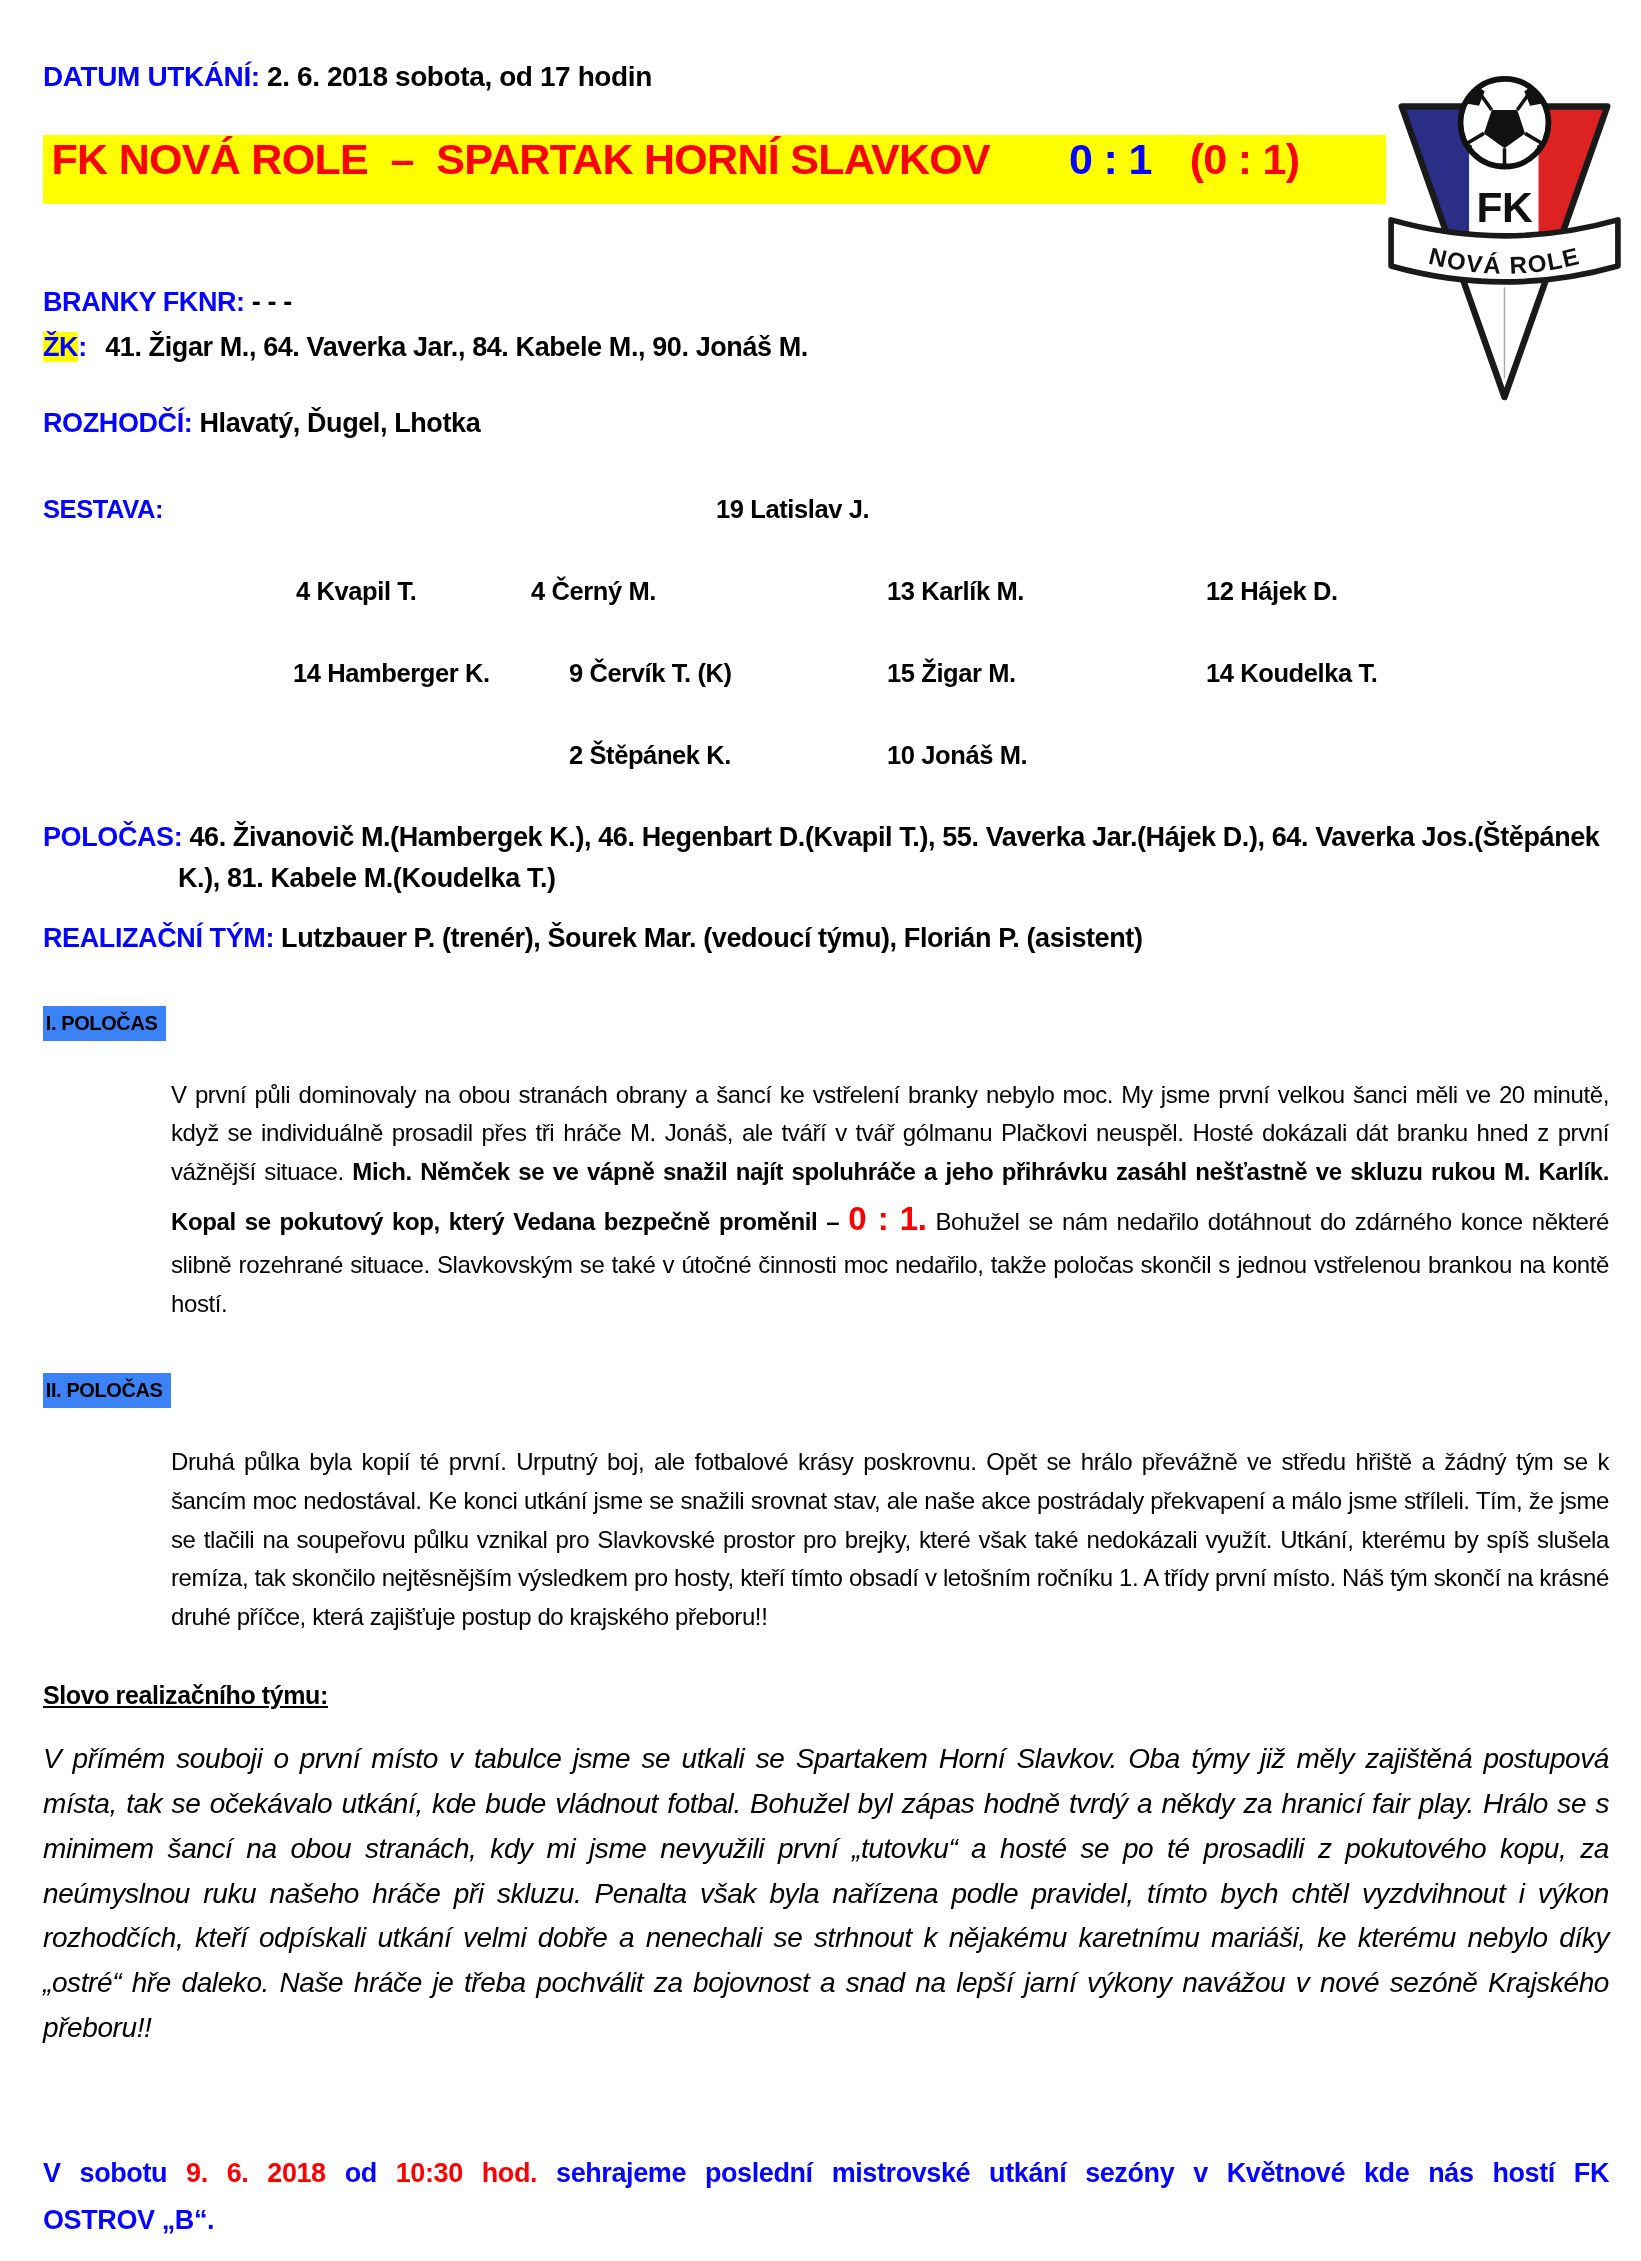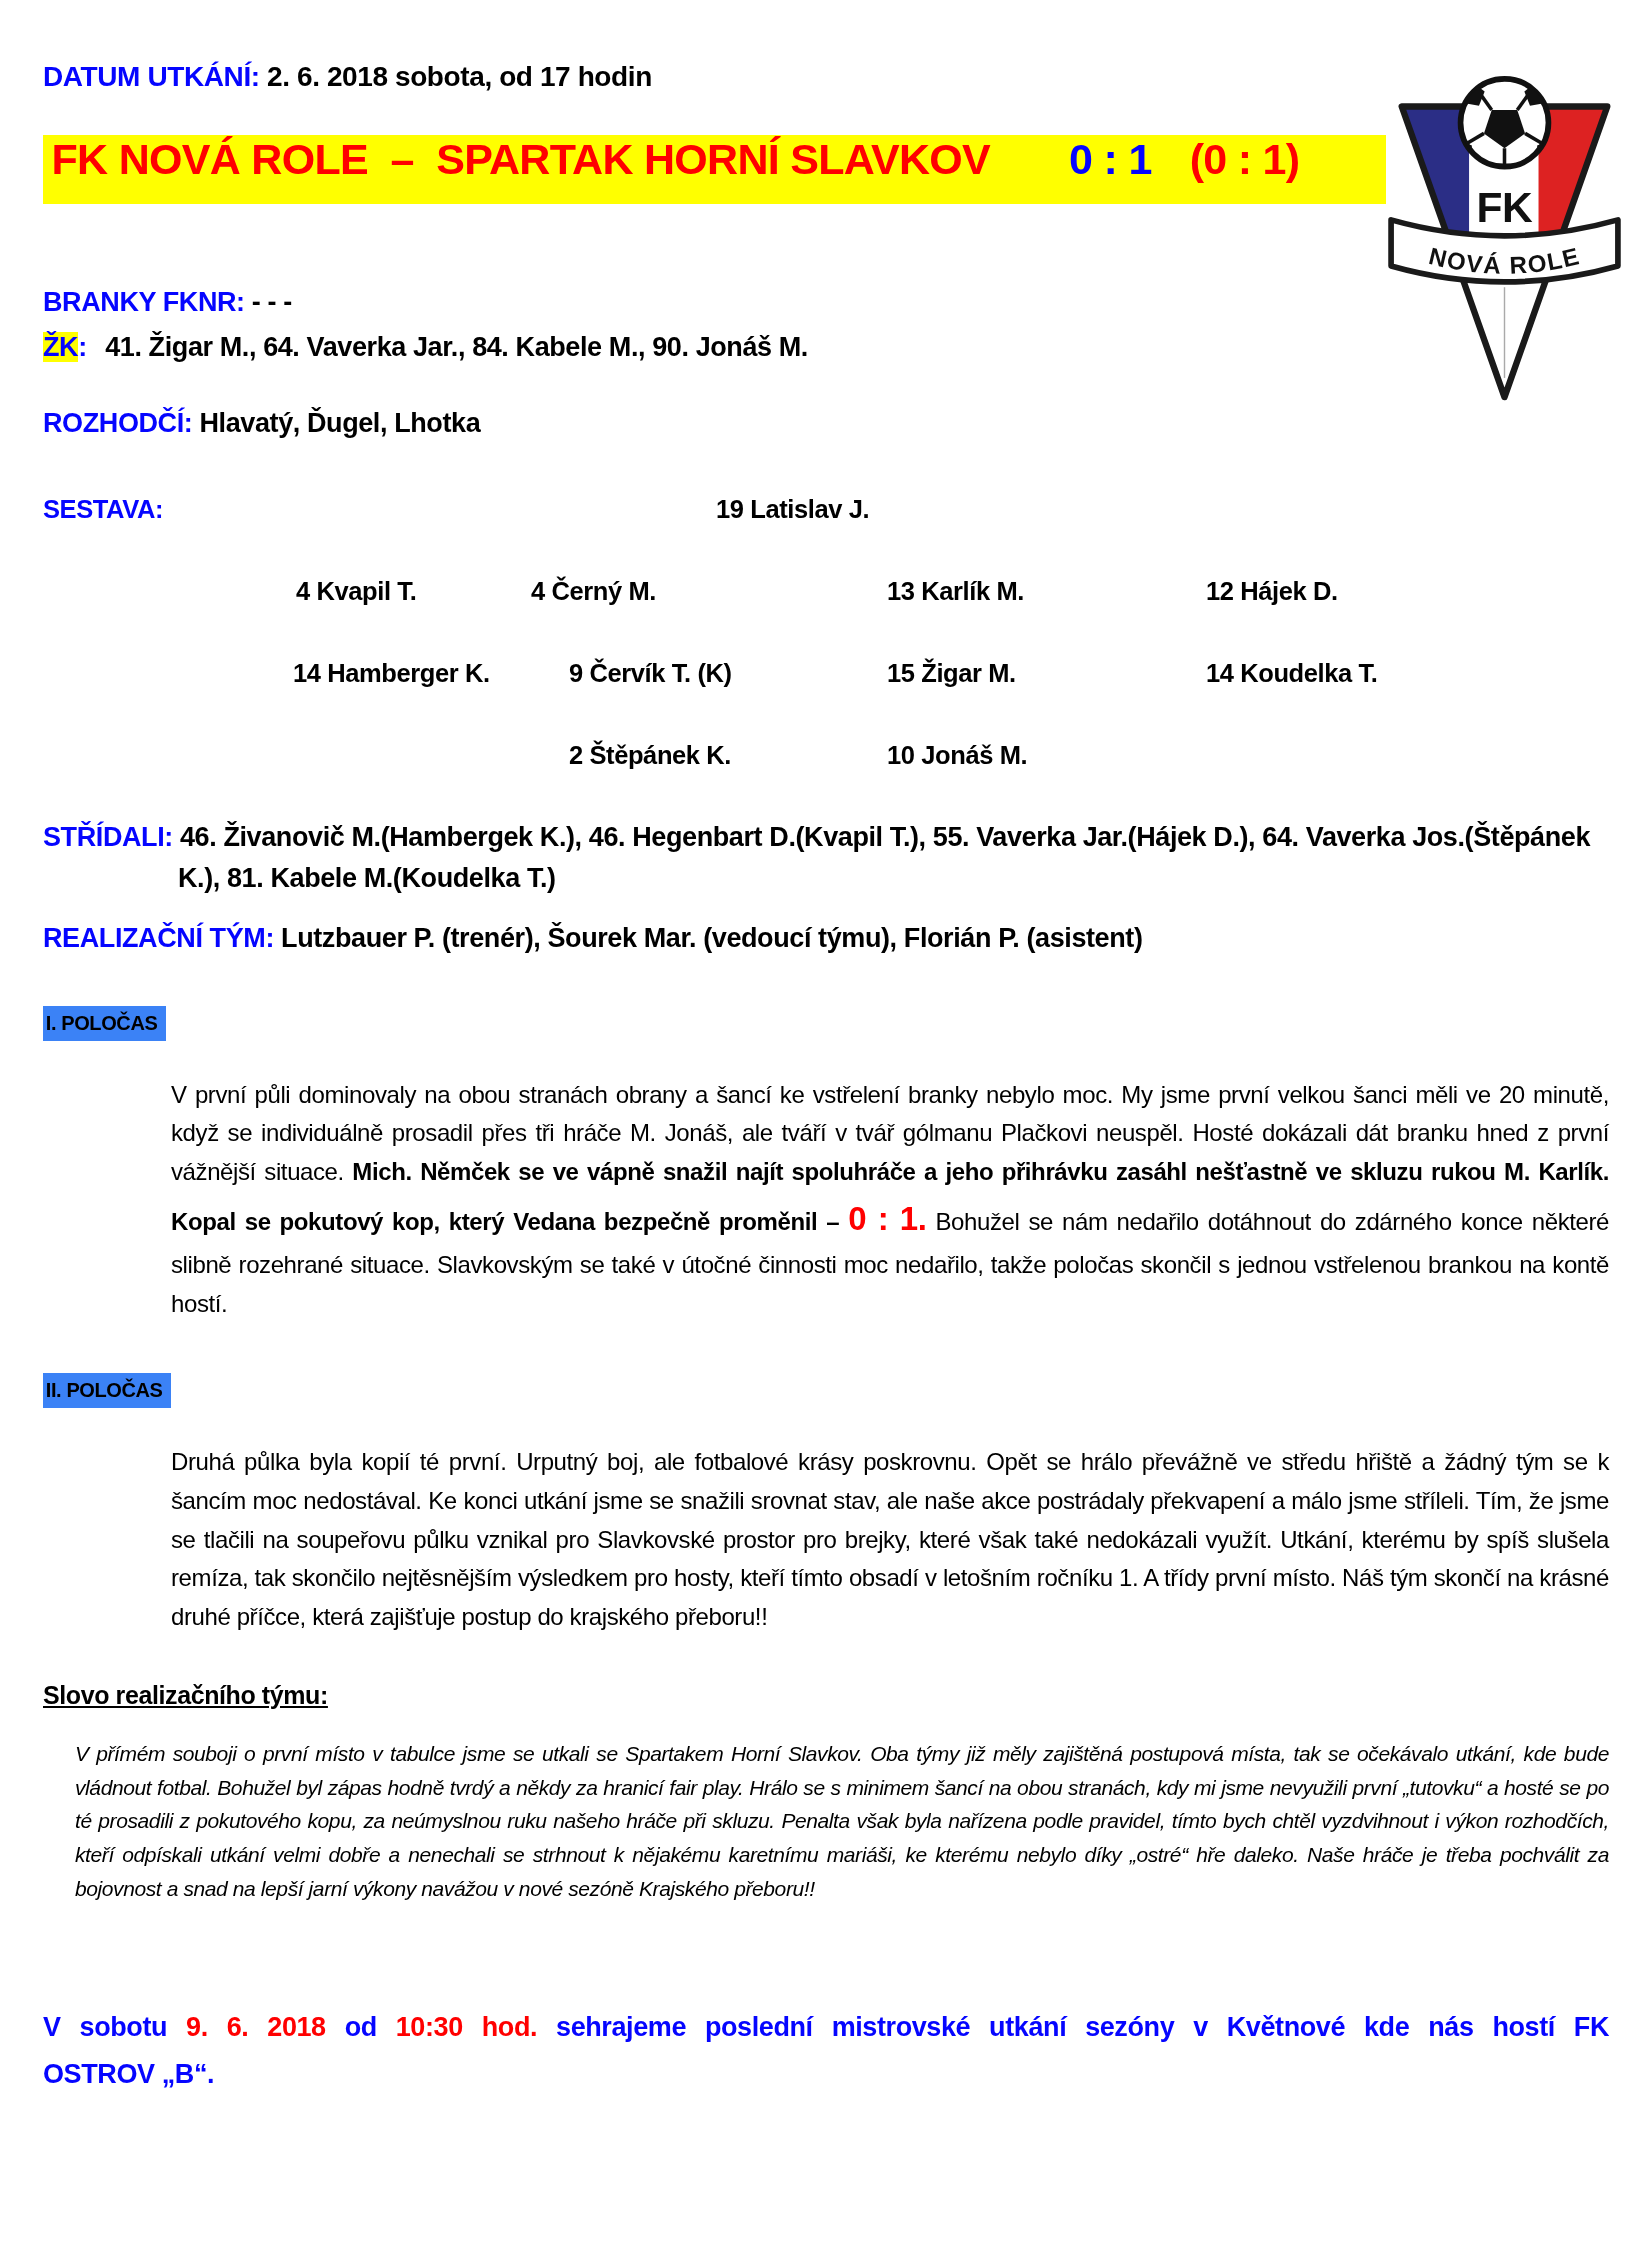--- a/index.html
+++ b/index.html
@@ -81,23 +81,22 @@
     text-align:justify;
   }
   .para .score-inline{font-size:33px;font-weight:bold;}
 
   .slovo-heading{
     margin-top:44px;
     font-size:25px;font-weight:bold;text-decoration:underline;
   }
   .para-italic{
     margin-top:27px;
-    font-size:21px;font-style:italic;line-height:1.6;
+    font-size:28px;font-style:italic;line-height:1.6;
     text-align:justify;
-    margin-left:32px;
   }
 
   
   .footer{margin-top:99px;font-size:27px;font-weight:bold;line-height:1.75;}
   .footer-line1{text-align:justify;text-align-last:justify;}
   .footer-line2{text-align:left;}
 </style>
 </head>
 <body>
 
@@ -186,21 +185,21 @@
       <span class="p3-1">9 Červík T. (K)</span>
       <span class="p3-2">15 Žigar M.</span>
       <span class="p3-3">14 Koudelka T.</span>
     </div>
     <div class="lineup-row">
       <span class="p4-0">2 Štěpánek K.</span>
       <span class="p4-1">10 Jonáš M.</span>
     </div>
   </div>
 
-  <div class="hang"><span class="c-blue">STŘÍDALI:</span><span> 46. Živanovič M.(Hambergek K.), 46. Hegenbart D.(Kvapil T.), 55. Vaverka Jar.(Hájek D.), 64. Vaverka Jos.(Štěpánek K.), 81. Kabele M.(Koudelka T.)</span></div>
+  <div class="hang"><span class="c-blue">POLOČAS:</span><span> 46. Živanovič M.(Hambergek K.), 46. Hegenbart D.(Kvapil T.), 55. Vaverka Jar.(Hájek D.), 64. Vaverka Jos.(Štěpánek K.), 81. Kabele M.(Koudelka T.)</span></div>
 
   <div class="realizacni"><span class="c-blue">REALIZAČNÍ TÝM:</span><span> Lutzbauer P. (trenér), Šourek Mar. (vedoucí týmu), Florián P. (asistent)</span></div>
 
   <div class="sec-heading"><span>I. POLOČAS</span></div>
   <div class="para"><span>V první půli dominovaly na obou stranách obrany a šancí ke vstřelení branky nebylo moc. My jsme první velkou šanci měli ve 20 minutě, když se individuálně prosadil přes tři hráče M. Jonáš, ale tváří v tvář gólmanu Plačkovi neuspěl. Hosté dokázali dát branku hned z první vážnější situace. </span><span class="bold">Mich. Němček se ve vápně snažil najít spoluhráče a jeho přihrávku zasáhl nešťastně ve skluzu rukou M. Karlík. Kopal se pokutový kop, který Vedana bezpečně proměnil – </span><span class="c-red score-inline">0 : 1.</span><span> Bohužel se nám nedařilo dotáhnout do zdárného konce některé slibně rozehrané situace. Slavkovským se také v útočné činnosti moc nedařilo, takže poločas skončil s jednou vstřelenou brankou na kontě hostí.</span></div>
 
   <div class="sec-heading"><span>II. POLOČAS</span></div>
   <div class="para">Druhá půlka byla kopií té první. Urputný boj, ale fotbalové krásy poskrovnu. Opět se hrálo převážně ve středu hřiště a žádný tým se k šancím moc nedostával. Ke konci utkání jsme se snažili srovnat stav, ale naše akce postrádaly překvapení a málo jsme stříleli. Tím, že jsme se tlačili na soupeřovu půlku vznikal pro Slavkovské prostor pro brejky, které však také nedokázali využít. Utkání, kterému by spíš slušela remíza, tak skončilo nejtěsnějším výsledkem pro hosty, kteří tímto obsadí v letošním ročníku 1. A třídy první místo. Náš tým skončí na krásné druhé příčce, která zajišťuje postup do krajského přeboru!!</div>
 
   <div class="slovo-heading">Slovo realizačního týmu:</div>

